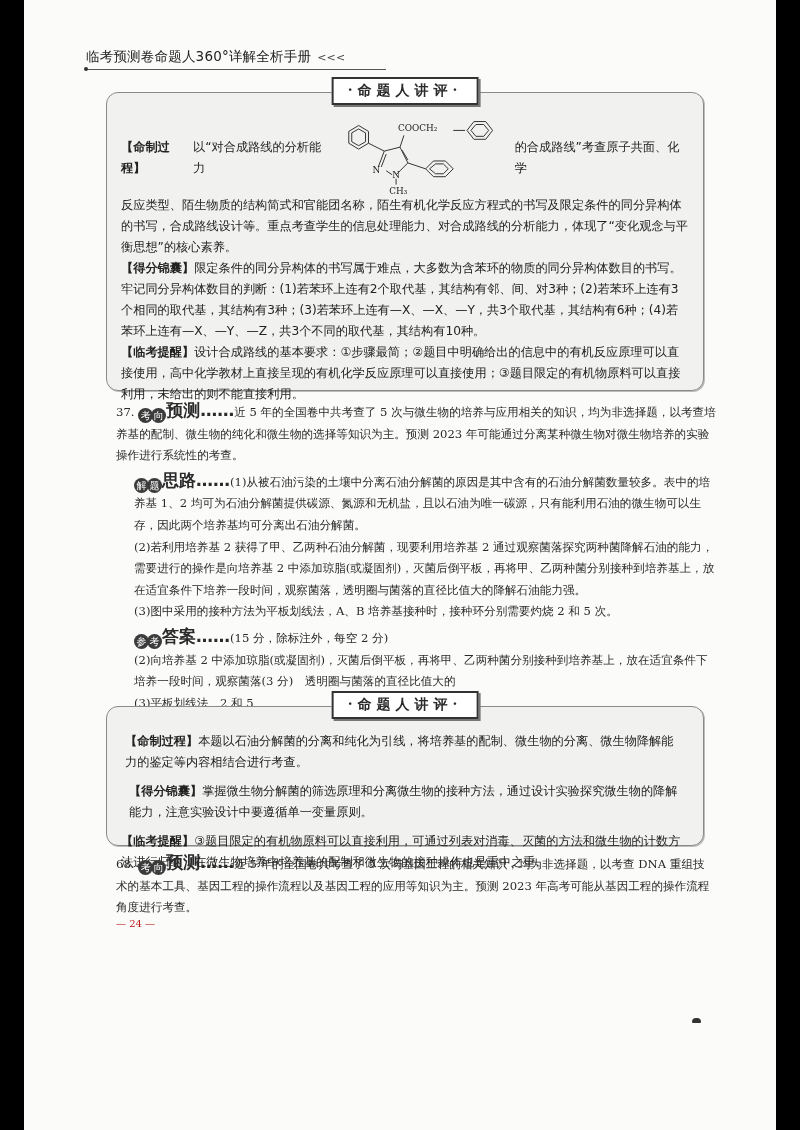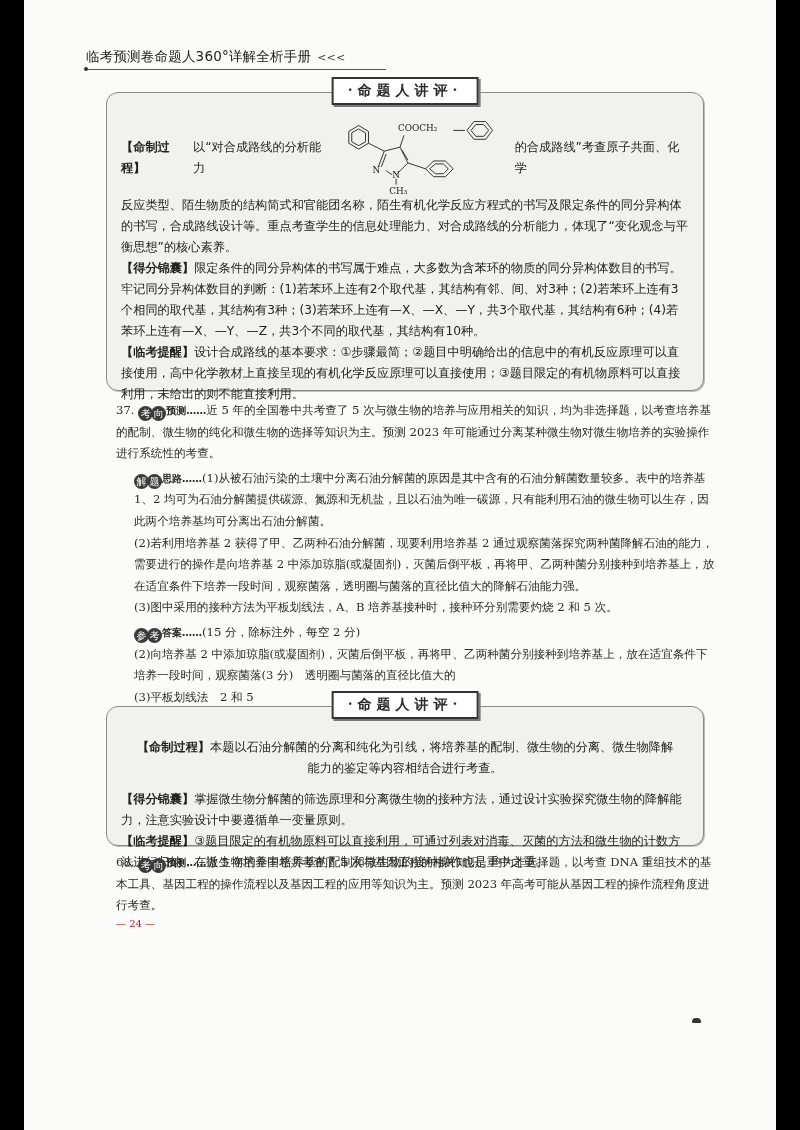--- a/index.html
+++ b/index.html
@@ -52,21 +52,21 @@
   .section p { margin: 0; }
   .indent { padding-left: 18px; }
   .badge {
     display: inline-flex; align-items: center; vertical-align: -3px; margin-right: 2px;
   }
   .badge span {
     display: inline-block; width: 15px; height: 15px; border-radius: 50%;
     background: #3b3b3b; color: #fff; font-size: 10px; line-height: 15px; text-align: center;
     font-family: "DejaVu Sans", sans-serif; margin-right: -2px;
   }
-  .label-strong { font-family: "DejaVu Sans", sans-serif; font-weight: bold; font-size: 10px; }
+  .label-strong { font-family: "DejaVu Sans", sans-serif; font-weight: bold; font-size: 17px; }
   .page-number {
     position: absolute; left: 92px; top: 918px; font-size: 10px; color: #b91c1c;
     font-family: "DejaVu Serif", serif;
   }
   .speck {
     position: absolute; left: 668px; top: 1018px; width: 9px; height: 5px;
     background: #333; border-radius: 4px 4px 1px 1px;
   }
   .faint-bg {
     position: absolute; color: #d9d9d6; font-size: 11px; font-family: "DejaVu Sans", sans-serif;
@@ -157,24 +157,24 @@
           <span>考</span>
         </span><span class="label-strong">答案……</span><span>(15 分，除标注外，每空 2 分)</span>
     </p>
     <p class="indent">(2)向培养基 2 中添加琼脂(或凝固剂)，灭菌后倒平板，再将甲、乙两种菌分别接种到培养基上，放在适宜条件下培养一段时间，观察菌落(3 分)　透明圈与菌落的直径比值大的</p>
     <p class="indent">(3)平板划线法　2 和 5</p>
   </div>
 
   <div class="review-box box2">
     <div class="box-title">·命题人讲评·</div>
     <div class="box-body">
-      <p style="margin:10px;text-align:center;">
+      <p style="margin:4px;">
         <span class="tag">【命制过程】</span><span>本题以石油分解菌的分离和纯化为引线，将培养基的配制、微生物的分离、微生物降解能力的鉴定等内容相结合进行考查。</span>
       </p>
-      <p style="margin:0;">
+      <p style="margin:8px;">
         <span class="tag">【得分锦囊】</span><span>掌握微生物分解菌的筛选原理和分离微生物的接种方法，通过设计实验探究微生物的降解能力，注意实验设计中要遵循单一变量原则。</span>
       </p>
       <p style="margin:0;">
         <span class="tag">【临考提醒】</span><span>③题目限定的有机物原料可以直接利用，可通过列表对消毒、灭菌的方法和微生物的计数方法进行归纳，在微生物培养中培养基的配制和微生物的接种操作也是重中之重。</span>
       </p>
     </div>
   </div>
 
   <div class="section" style="top:852px;">
     <p>

